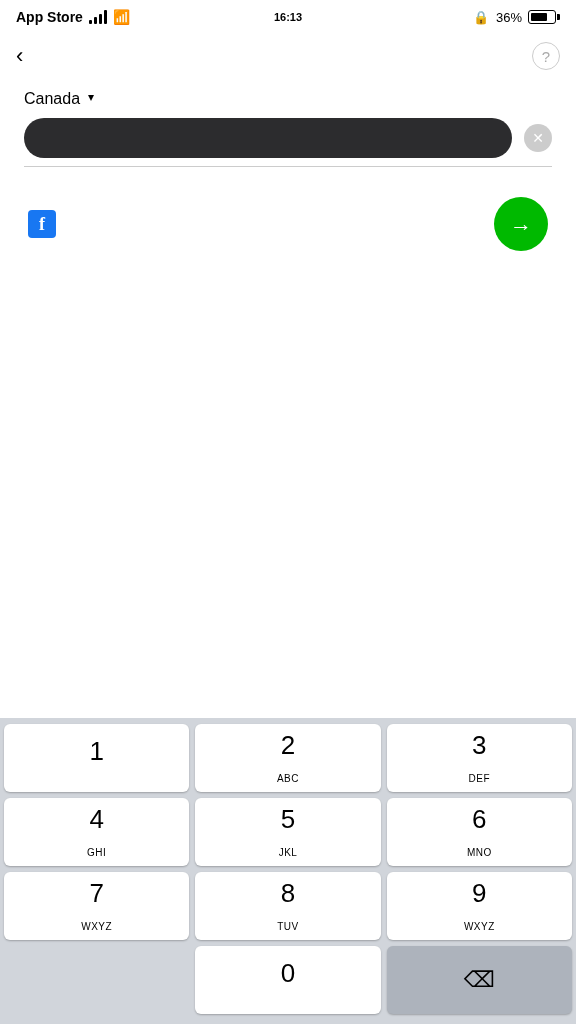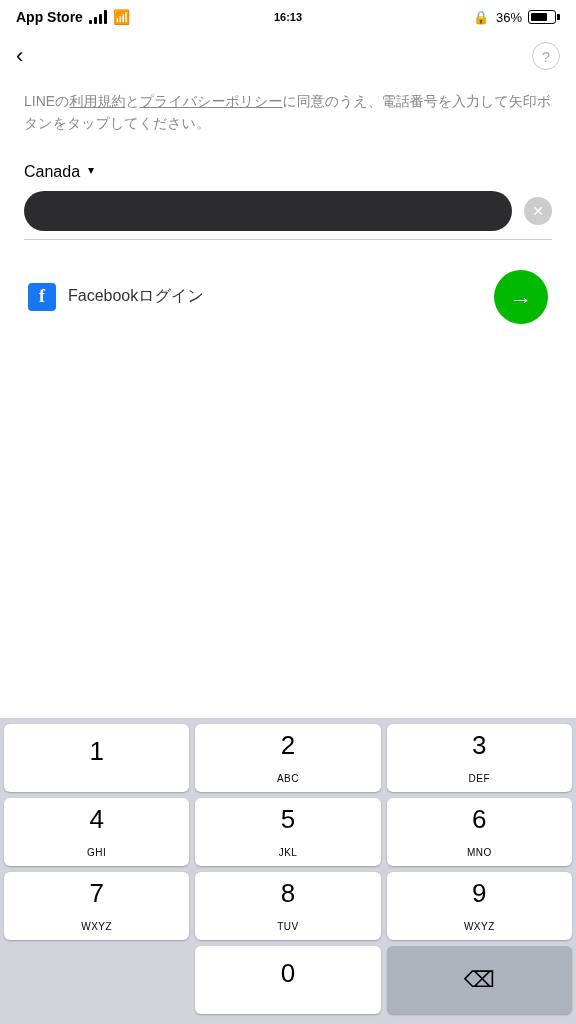--- a/index.html
+++ b/index.html
@@ -330,42 +330,38 @@
   </div>
 </div>
 
 <div class="nav-bar">
   <div class="back-button">‹</div>
   <div class="help-button">?</div>
 </div>
 
 <div class="main-content">
 
-  <div class="description">
-    LINEの<a>利用規約</a>と<a>プライバシーポリシー</a>に同意のうえ、電話番号を入力して矢印ボタンをタップしてください。
-  </div>
 
   <div class="country-selector">
     <span>Canada</span>
     <span class="dropdown-arrow">▾</span>
   </div>
 
   <div class="phone-input-row">
     <input class="phone-input-field" type="tel" value="" style="">
     <div class="clear-button">
       <span>✕</span>
     </div>
   </div>
 
   <div class="facebook-login-row">
     <div class="facebook-login-left">
       <div class="facebook-icon">
         <span>f</span>
       </div>
-      <span class="facebook-label">Facebookログイン</span>
     </div>
     <div class="next-button">
       <span class="next-arrow">→</span>
     </div>
   </div>
 </div>
 
 <div class="keyboard">
 
   <div class="keyboard-row">

